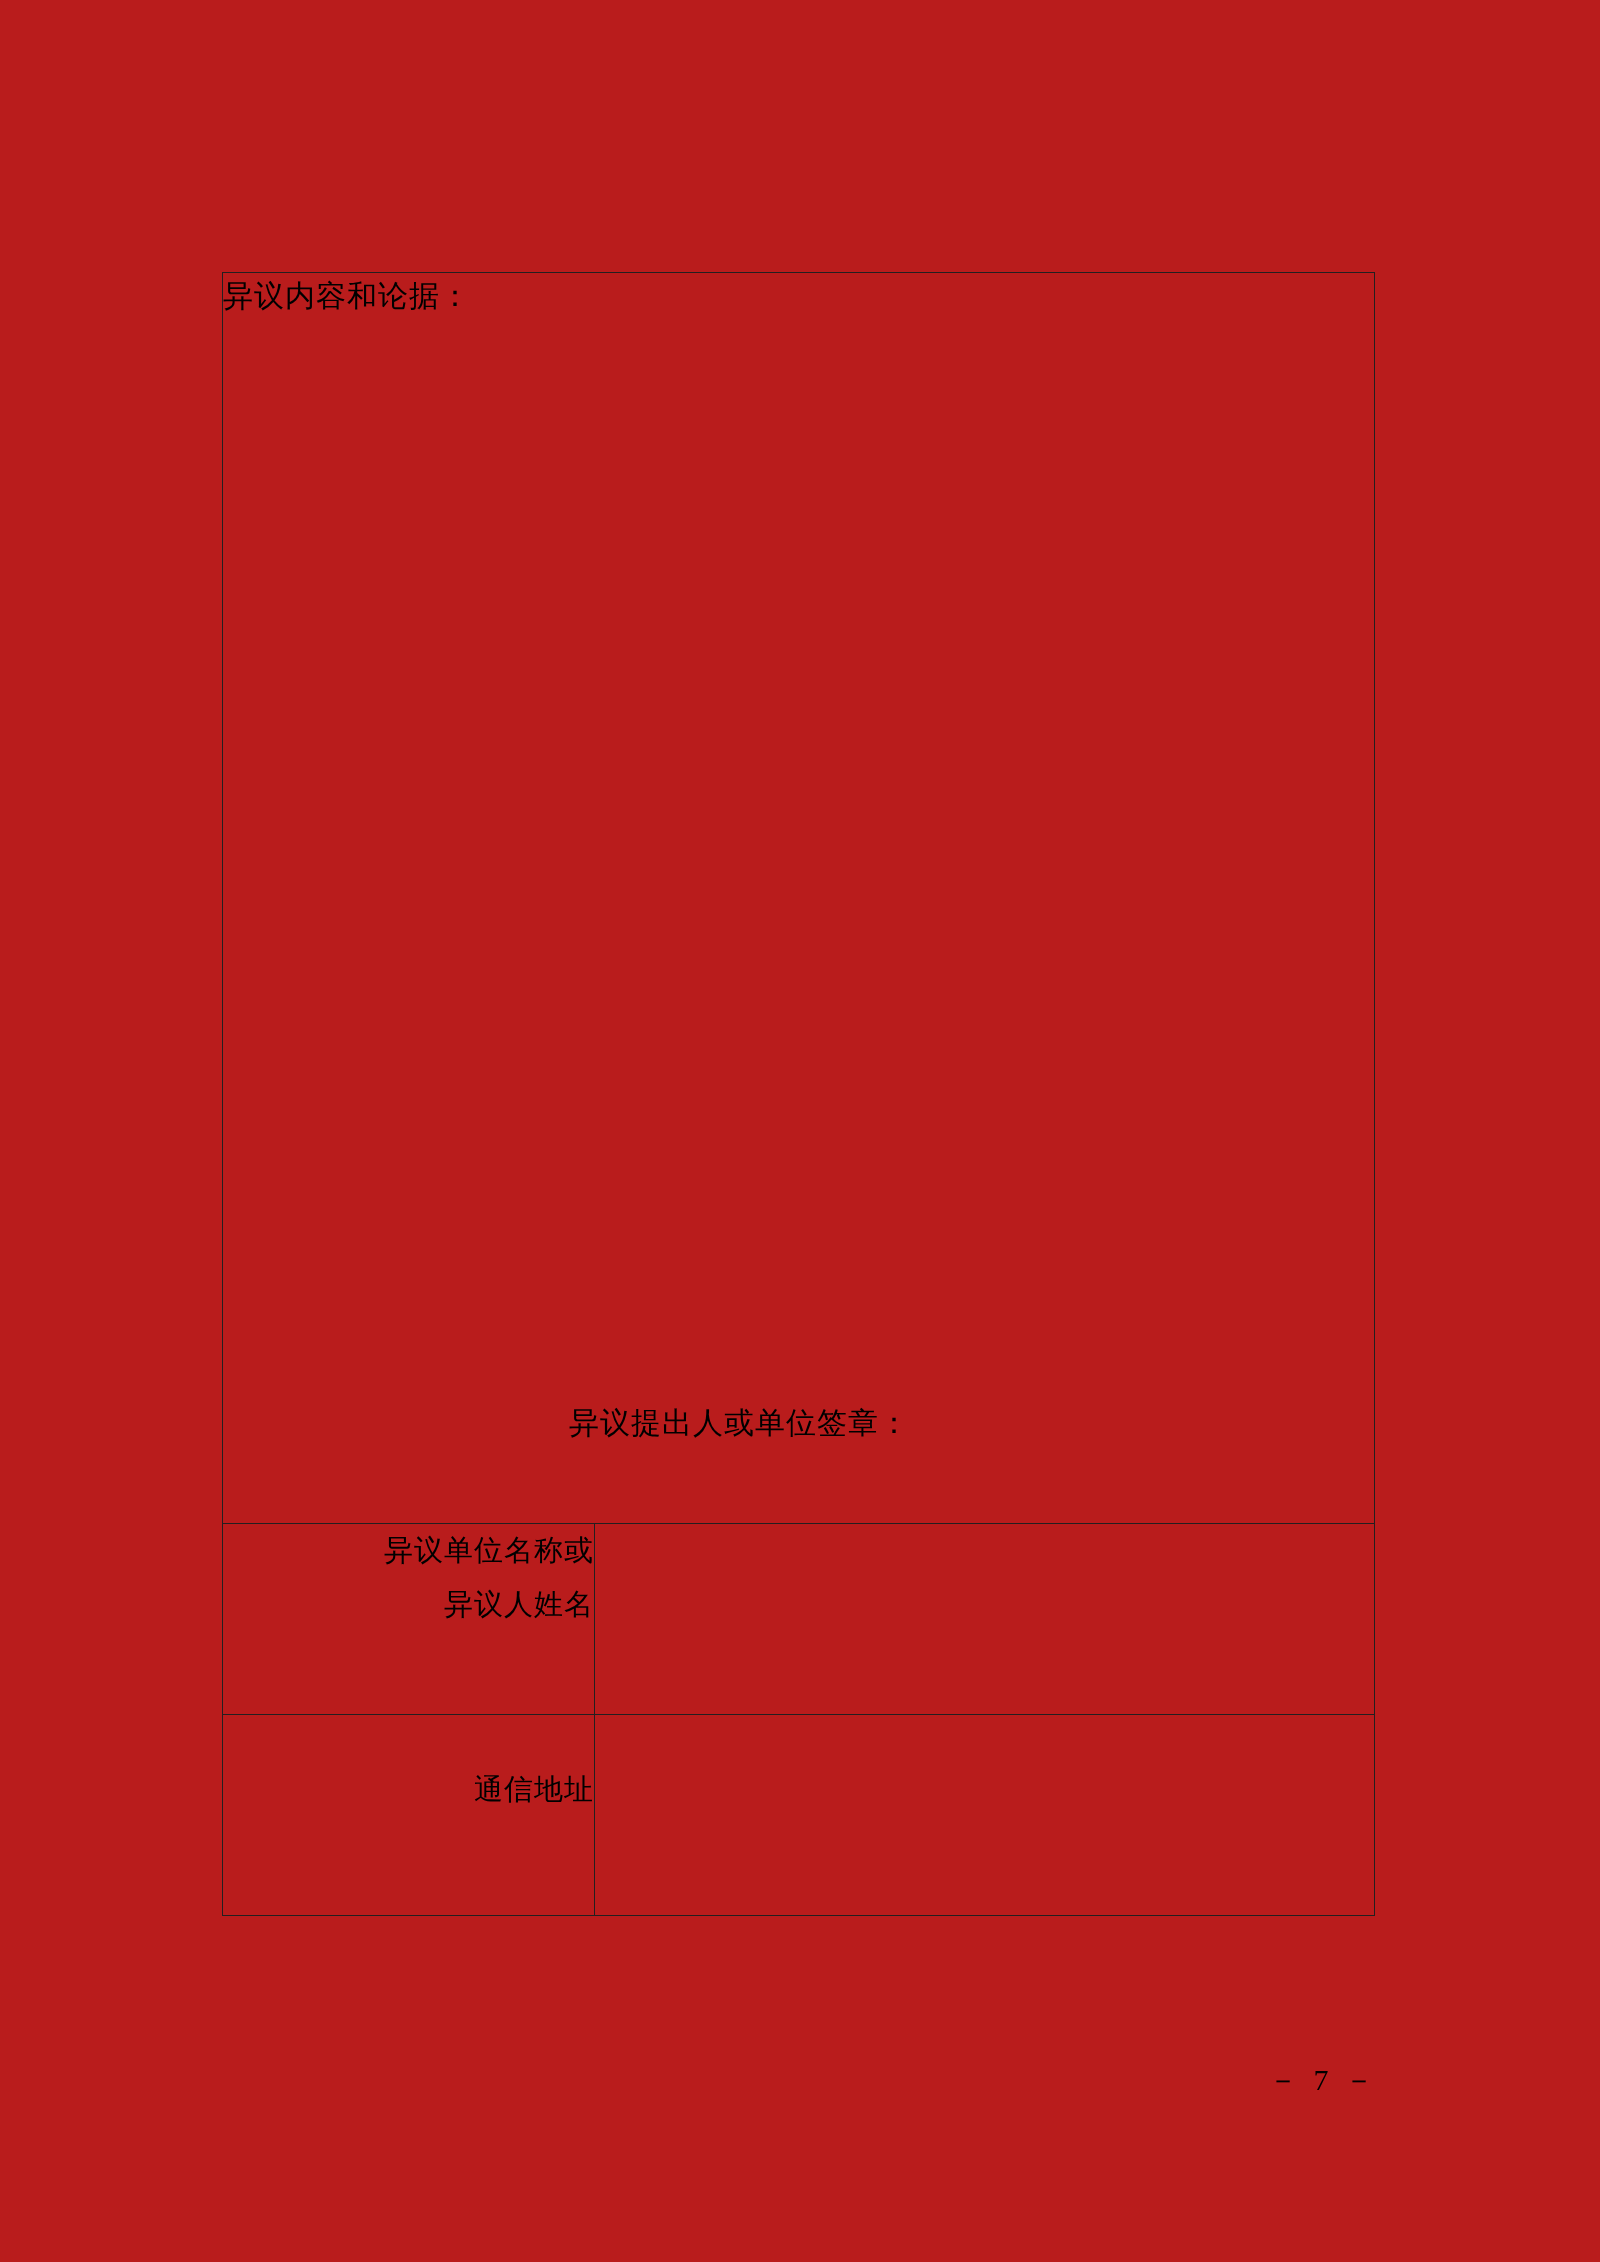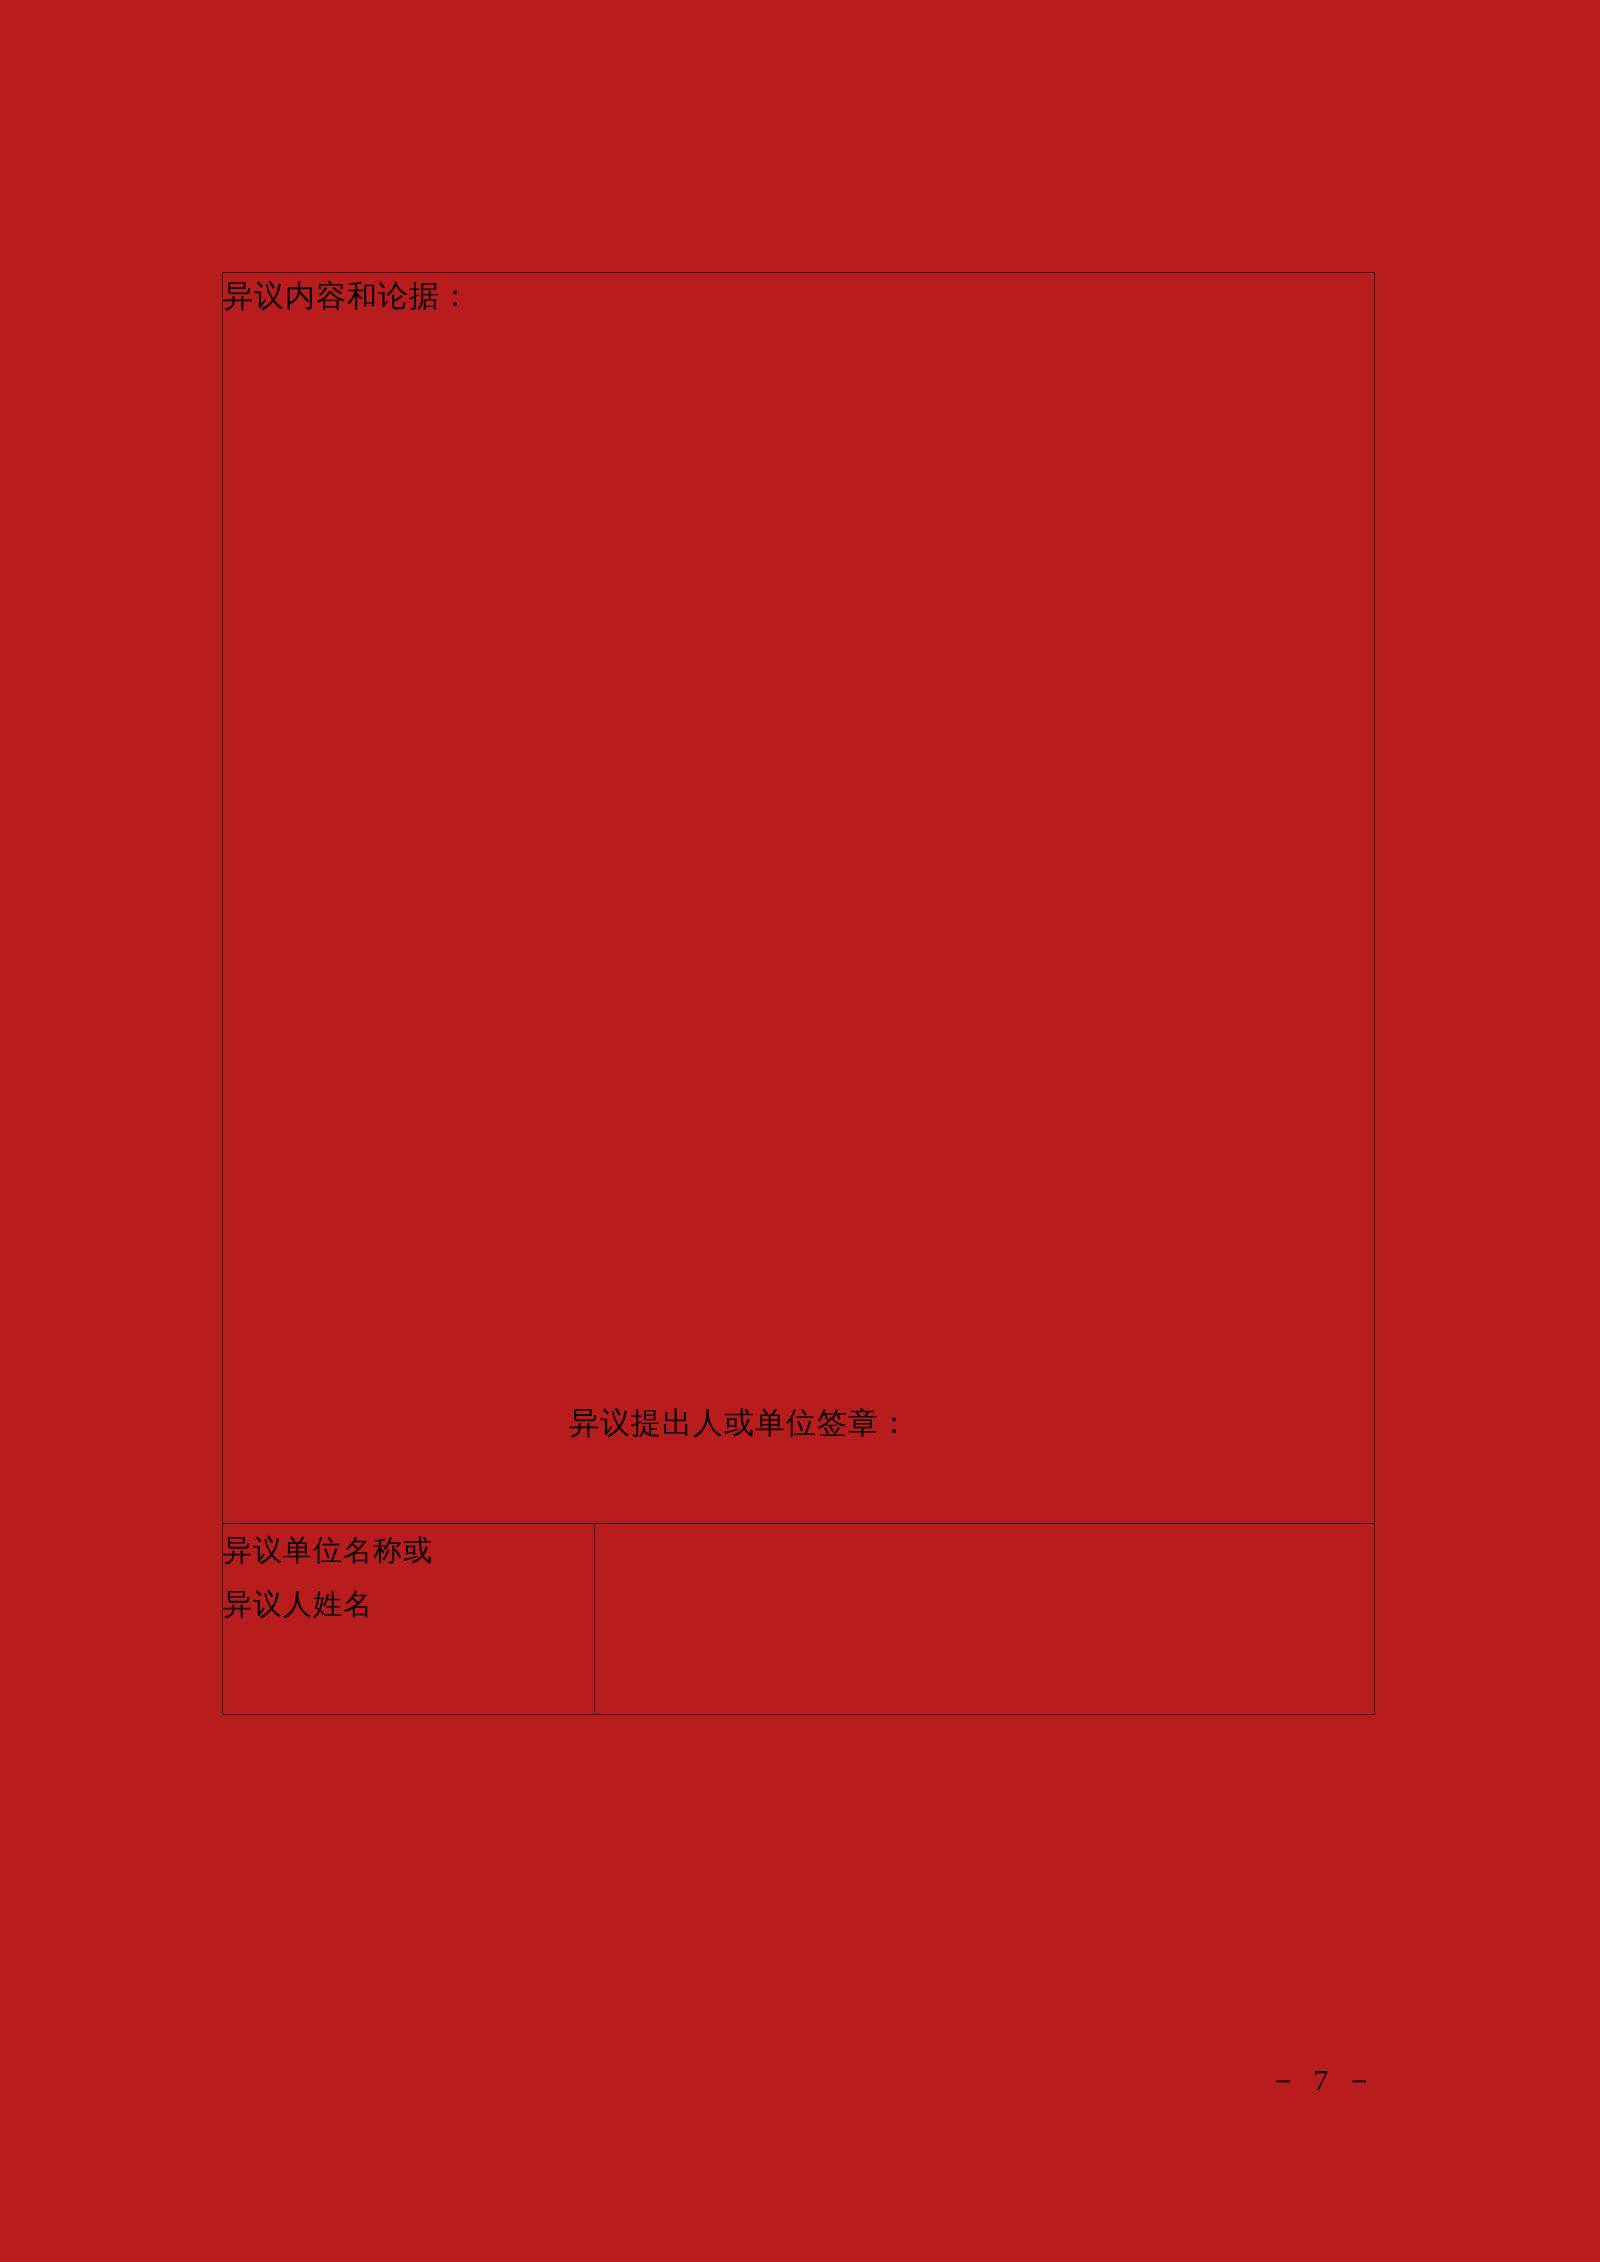--- a/index.html
+++ b/index.html
@@ -75,20 +75,21 @@
   .label-cell.single {
     height: 152px;
     padding-top: 48px;
   }
   .value-cell {
     padding: 0;
   }
   .label-line {
     display: block;
     white-space: nowrap;
+    text-align: right;
   }
 
   .page-number {
     position: absolute;
     left: 0;
     right: 0;
     top: 2060px;
     text-align: right;
     padding-right: 222px;
     font-size: 30px;
@@ -116,18 +117,24 @@
 
       <tr>
         <td class="label-cell">
           <span class="label-line">异议单位名称或</span>
           <span class="label-line">异议人姓名</span>
         </td>
         <td class="value-cell"></td>
       </tr>
 
 
+      <tr>
+        <td class="label-cell single">
+          <span class="label-line">通信地址</span>
+        </td>
+        <td class="value-cell"></td>
+      </tr>
     </tbody>
   </table>
 
   <div class="page-number">－ 7 －</div>
 
 </div>
 
 </body></html>

